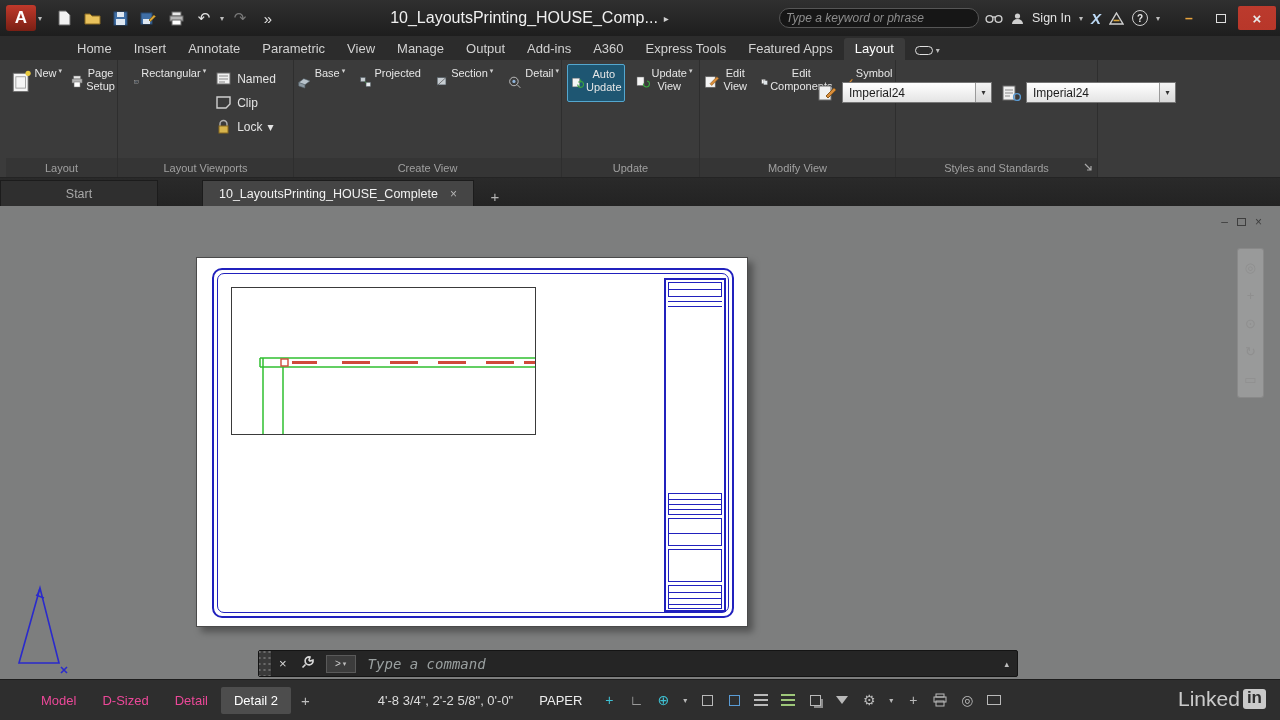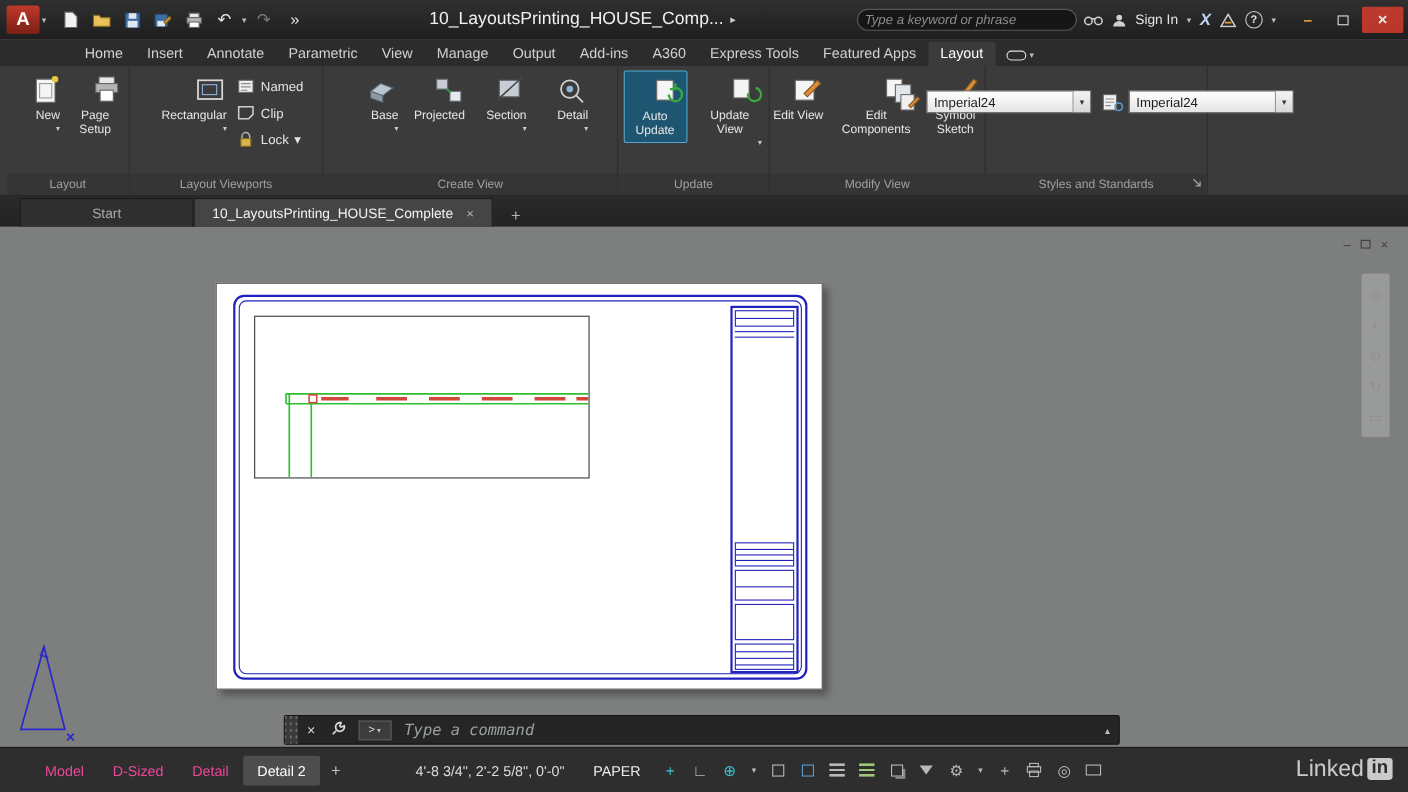--- a/index.html
+++ b/index.html
@@ -48,43 +48,43 @@
   .pill { width:18px; height:9px; border:1.5px solid #e0e0e0; border-radius:5px; display:block; }
 
   
   .ribbon { position:absolute; left:0; top:60px; width:1280px; height:118px;
     background:#3b3b3b; border-bottom:1px solid #242424; display:flex; padding-left:6px; z-index:28; }
   .panel { height:100%; border-right:1px solid #2e2e2e; display:flex; flex-direction:column; position:relative; }
   .panel-body { flex:1; display:flex; align-items:flex-start; justify-content:center;
     gap:4px; padding-top:4px; }
   .panel-label { height:19px; background:#353535; color:#a0a0a0; font-size:11px;
     display:flex; align-items:center; justify-content:center; gap:4px; }
-  .bigbtn { display:flex; flex-direction:column; align-items:flex-end; gap:2px;
+  .bigbtn { display:flex; flex-direction:row; align-items:flex-start; gap:2px;
     padding:3px 2px; border-radius:2px; min-width:46px; }
   .bigbtn .lbl { font-size:11px; color:#e6e6e6; text-align:center; line-height:1.2; }
   .bigbtn .caret { font-size:7px; color:#cfcfcf; line-height:1; }
   .bigbtn.hl { background:#1e5672; border:1px solid #54a7cf; }
   .smallcol { display:flex; flex-direction:column; gap:7px; padding-top:6px; }
   .smallbtn { display:flex; align-items:center; gap:5px; font-size:12px; color:#e3e3e3; padding:1px 3px; }
   .styles-col { display:flex; flex-direction:row; gap:9px; padding-top:18px; }
   .styles-row { display:flex; align-items:center; gap:5px; }
   .combo { display:flex; align-items:center; width:150px; height:21px;
     background:linear-gradient(#ffffff,#e4e4e4); border:1px solid #767676; font-size:12px; color:#1c1c1c; }
   .combo .val { flex:1; padding:0 6px; white-space:nowrap; overflow:hidden; }
   .combo .cbx { width:16px; height:100%; display:flex; align-items:center; justify-content:center;
     border-left:1px solid #9a9a9a; color:#333; font-size:8px; background:linear-gradient(#f4f4f4,#d8d8d8); }
   .launcher { position:absolute; right:4px; bottom:3px; color:#a8a8a8; font-size:10px; }
 
   
   .filetabs { position:absolute; left:0; top:178px; width:1280px; height:28px;
-    background:linear-gradient(#2a2a2a,#232323); display:flex; align-items:flex-end; padding-left:18px; z-index:27; }
+    background:linear-gradient(#2a2a2a,#232323); display:flex; align-items:flex-end; z-index:27; }
   .ftab { height:26px; display:flex; align-items:center; padding:0 16px; font-size:12.5px;
     border:1px solid #1c1c1c; border-bottom:none; }
   .ftab.start { width:158px; background:#2f2f2f; color:#a8a8a8; justify-content:center; }
-  .ftab.activef { background:#454545; color:#f2f2f2; gap:12px; }
+  .ftab.activef { background:#454545; color:#f2f2f2; gap:12px;margin-left:44px; }
   .ftab .xclose { color:#b5b5b5; font-size:12px; }
   .newtab { width:22px; height:20px; margin-left:10px; color:#b5b5b5; font-size:15px;
     display:flex; align-items:center; justify-content:center; }
 
   
   .canvas { position:absolute; left:0; top:206px; width:1280px; height:473px; background:#7d7e7e; }
   .dwin-controls { position:absolute; right:18px; top:10px; display:flex; gap:9px; align-items:center; }
   .dwc { color:#3e3e3e; font-size:12px; line-height:1; }
   .dwc .rbox { width:9px; height:8px; border:1.5px solid #3e3e3e; display:block; }
   .navbar { position:absolute; left:1237px; top:42px; width:27px; height:150px;

